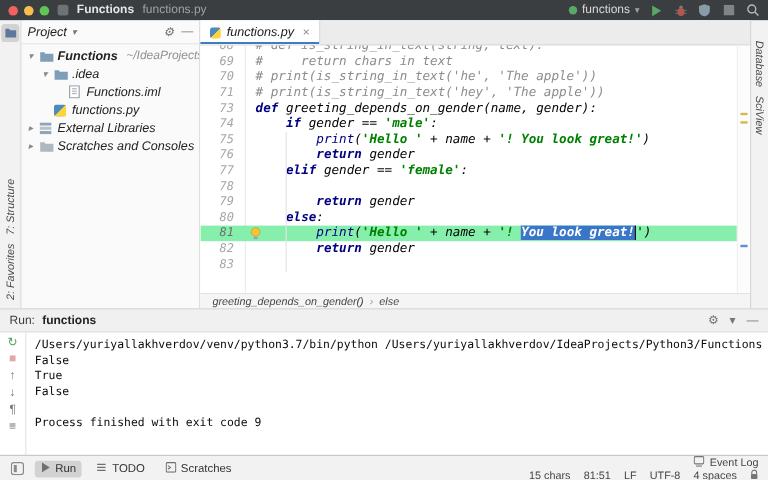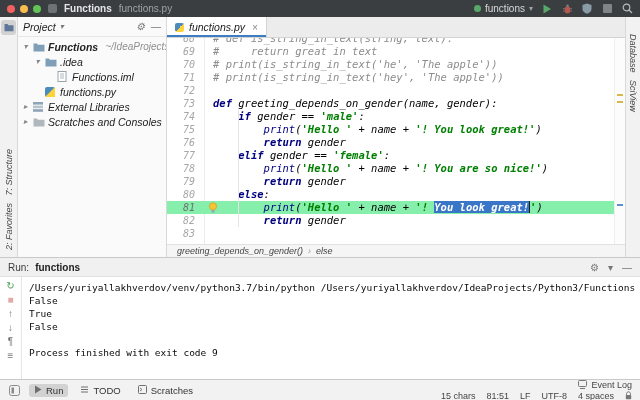--- a/index.html
+++ b/index.html
@@ -245,30 +245,29 @@
       <div class="tabbar">
         <div class="tab">
           <span class="py-mini"></span>
           <span class="tab-label">functions.py</span>
           <span class="tab-close">×</span>
         </div>
       </div>
       <div class="code-wrap">
         <div class="code-scroll" id="code-lines">
             <div class="code-line"><span class="gutter">68</span><span class="code-text"><span class="tok-comment"># def is_string_in_text(string, text):</span></span></div>
-            <div class="code-line"><span class="gutter">69</span><span class="code-text"><span class="tok-comment">#     return great in text</span></span></div>
+            <div class="code-line"><span class="gutter">69</span><span class="code-text"><span class="tok-comment">#     return chars in text</span></span></div>
             <div class="code-line"><span class="gutter">70</span><span class="code-text"><span class="tok-comment"># print(is_string_in_text('he', 'The apple'))</span></span></div>
             <div class="code-line"><span class="gutter">71</span><span class="code-text"><span class="tok-comment"># print(is_string_in_text('hey', 'The apple'))</span></span></div>
-            <div class="code-line"><span class="gutter">72</span><span class="code-text"></span></div>
             <div class="code-line"><span class="gutter">73</span><span class="code-text"><span class="tok-kw">def</span><span class="tok-plain"> greeting_depends_on_gender(name, gender):</span></span></div>
             <div class="code-line"><span class="gutter">74</span><span class="code-text"><span class="tok-plain">    </span><span class="tok-kw">if</span><span class="tok-plain"> gender == </span><span class="tok-str">'male'</span><span class="tok-plain">:</span></span></div>
             <div class="code-line"><span class="gutter">75</span><span class="code-text"><span class="tok-plain">        </span><span class="tok-builtin">print</span><span class="tok-plain">(</span><span class="tok-str">'Hello '</span><span class="tok-plain"> + name + </span><span class="tok-str">'! You look great!'</span><span class="tok-plain">)</span></span></div>
             <div class="code-line"><span class="gutter">76</span><span class="code-text"><span class="tok-plain">        </span><span class="tok-kw">return</span><span class="tok-plain"> gender</span></span></div>
             <div class="code-line"><span class="gutter">77</span><span class="code-text"><span class="tok-plain">    </span><span class="tok-kw">elif</span><span class="tok-plain"> gender == </span><span class="tok-str">'female'</span><span class="tok-plain">:</span></span></div>
-            <div class="code-line"><span class="gutter">78</span><span class="code-text"><span class="tok-plain">        </span><span class="tok-builtin">print</span><span class="tok-plain">(</span><span class="tok-str">'Hello '</span><span class="tok-plain"> + name + </span><span class="tok-str">'! You are so nice!'</span><span class="tok-plain">)</span></span></div>
+            <div class="code-line"><span class="gutter">78</span></div>
             <div class="code-line"><span class="gutter">79</span><span class="code-text"><span class="tok-plain">        </span><span class="tok-kw">return</span><span class="tok-plain"> gender</span></span></div>
             <div class="code-line"><span class="gutter">80</span><span class="code-text"><span class="tok-plain">    </span><span class="tok-kw">else</span><span class="tok-plain">:</span></span></div>
             <div class="code-line current"><span class="gutter">81</span><span class="bulb"><svg width="10" height="11">
                   <circle cx="5" cy="4.3" r="3.6" fill="#f7c436" stroke="#c99b1e" stroke-width="0.6"></circle>
                   <rect x="3.4" y="8" width="3.2" height="2.4" rx="0.5" fill="#9aa7b0"></rect>
                 </svg></span><span class="code-text"><span class="tok-plain">        </span><span class="tok-builtin">print</span><span class="tok-plain">(</span><span class="tok-str">'Hello '</span><span class="tok-plain"> + name + </span><span class="tok-str">'! </span><span class="tok-str tok-sel">You look great!</span><span class="tok-str">'</span><span class="tok-plain">)</span></span></div>
             <div class="code-line"><span class="gutter">82</span><span class="code-text"><span class="tok-plain">        </span><span class="tok-kw">return</span><span class="tok-plain"> gender</span></span></div>
             <div class="code-line"><span class="gutter">83</span><span class="code-text"></span></div>
           </div>
         <div class="indent-guide"></div>

